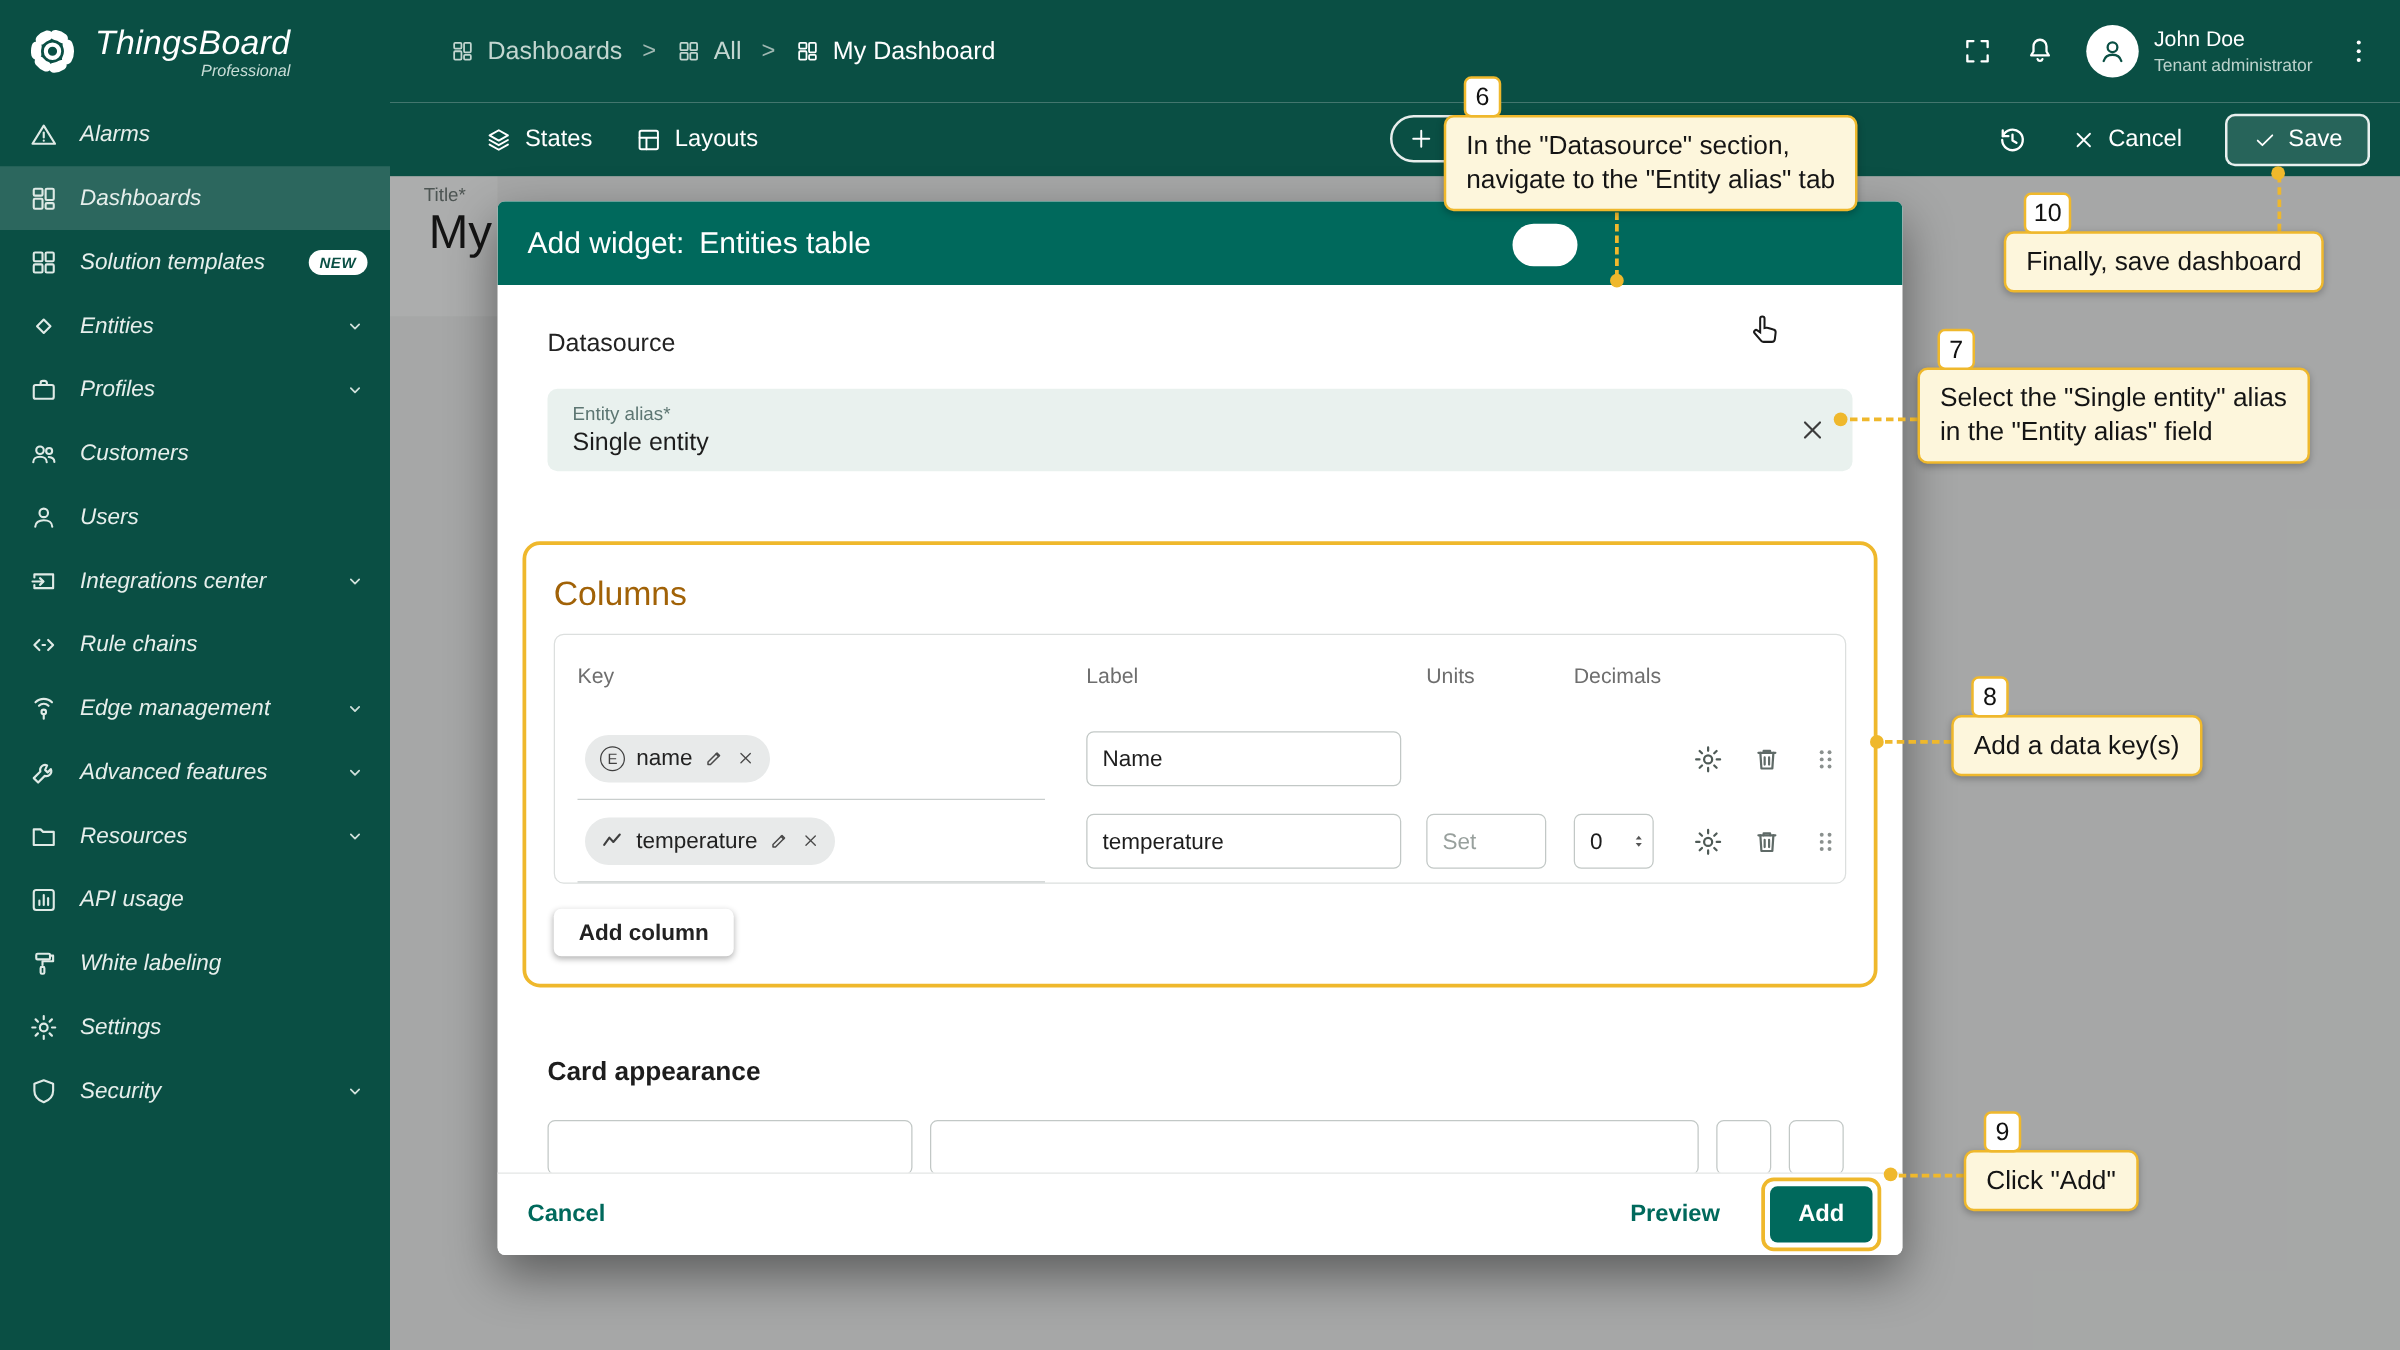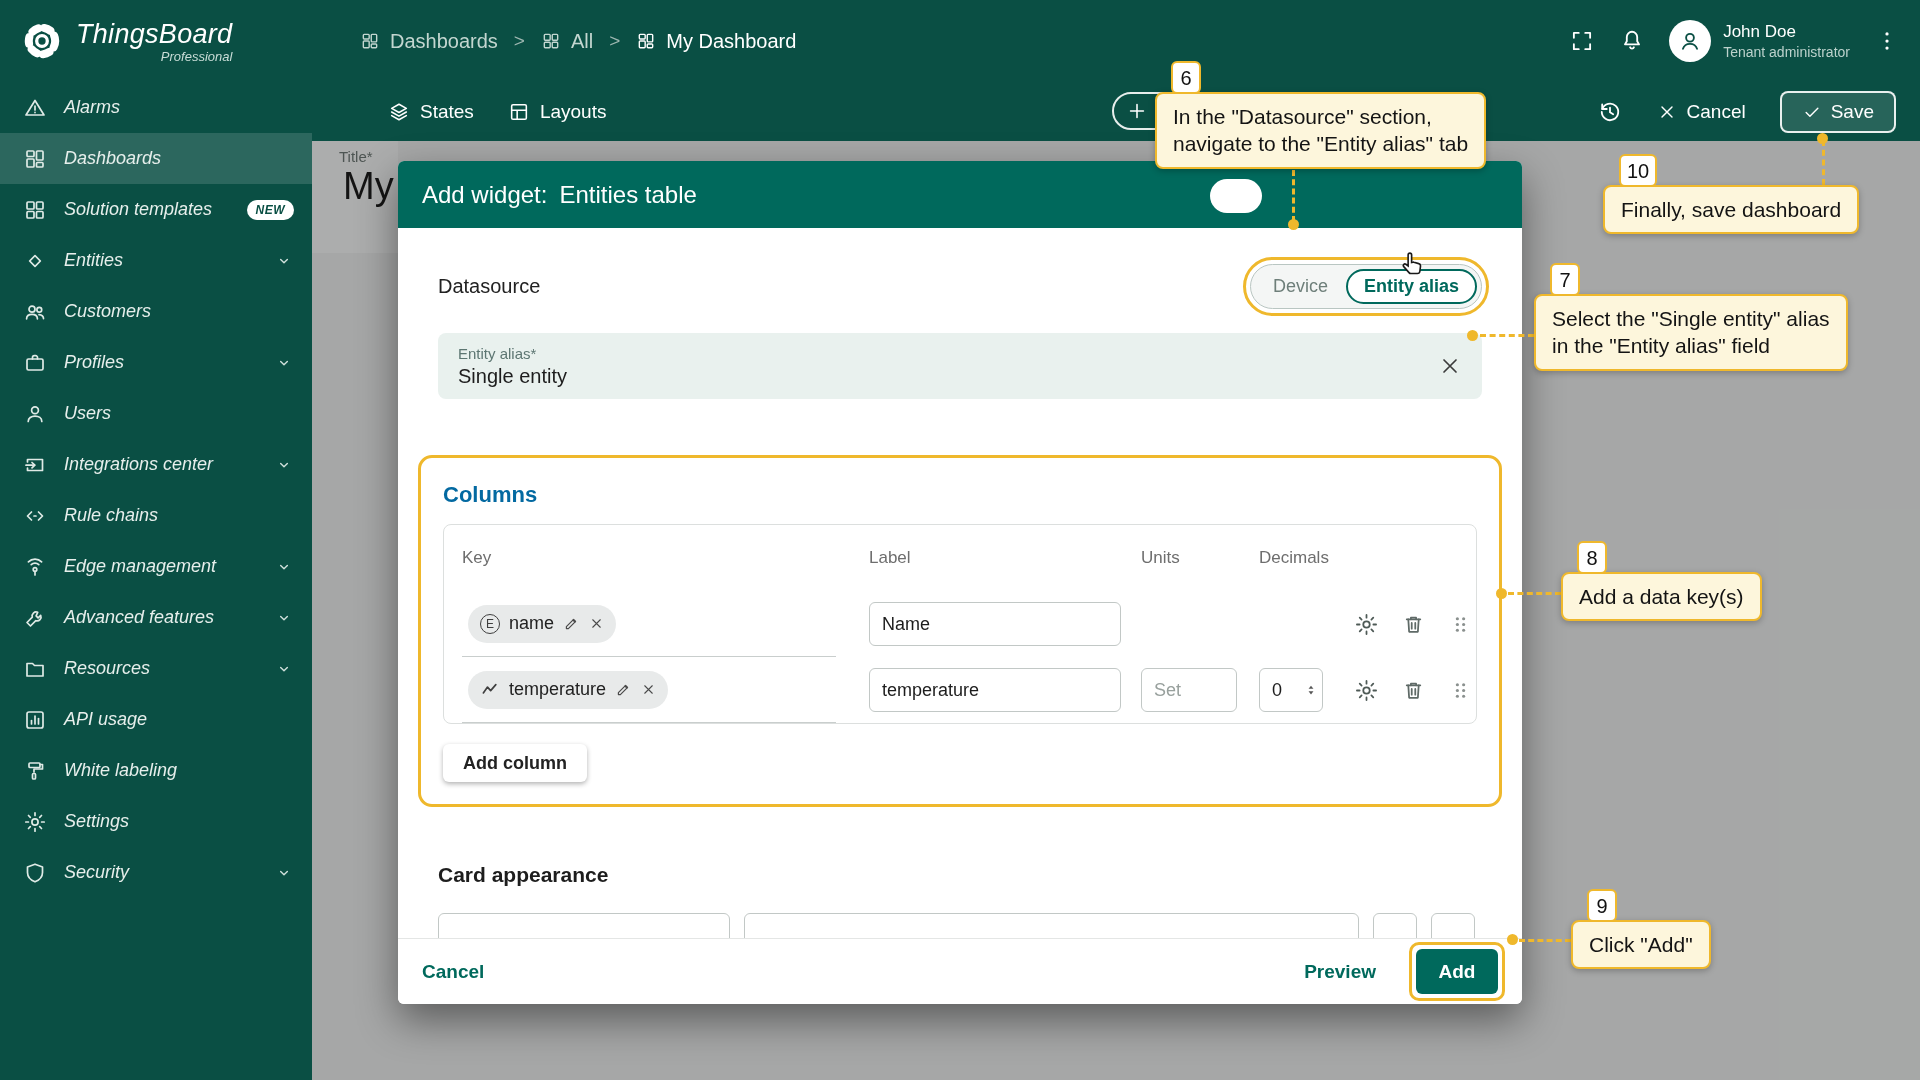--- a/index.html
+++ b/index.html
@@ -61,21 +61,21 @@
   .toggle{display:flex;align-items:center;border:1px solid #b9c6c2;border-radius:24px;padding:4px;outline:3px solid var(--hl);outline-offset:4px;background:#f4f6f5;}
   .toggle-opt{font-size:18px;color:#6e7f7a;padding:7px 18px;border-radius:18px;cursor:pointer;white-space:nowrap;}
   .toggle-opt.selected{color:var(--accent);border:2px solid var(--accent);background:#fff;font-weight:bold;padding:5px 16px;}
   .alias-field{margin-top:24px;background:#E9F1EE;border-radius:8px;height:66px;padding:9px 20px;display:flex;align-items:center;cursor:text;}
   .alias-texts{display:flex;flex-direction:column;gap:3px;}
   .alias-label{font-size:15px;color:#5d7672;}
   .alias-value{font-size:20px;color:#1d1d1d;}
   .alias-clear{margin-left:auto;color:#3c3c3c;cursor:pointer;}
 
   .columns-card{margin:56px -20px 0 -20px;border:3px solid var(--hl);border-radius:14px;padding:24px 22px 22px;}
-  .columns-heading{font-size:22px;color:#0369a1;font-weight:bold;}
+  .columns-heading{font-size:27px;color:#a16207;font-weight:normal;}
   .cols-table{border:1px solid #dcdfde;border-radius:8px;margin-top:16px;}
   .cols-row{display:grid;grid-template-columns:392px 272px 118px 100px 1fr;align-items:center;padding-left:18px;height:66px;}
   .cols-row.head{color:#6e6e6e;font-size:17px;}
   .cols-row.head .hcell{padding-left:15px;}
   .cols-row.head .hcell:first-child{padding-left:0;}
   .key-cell{height:100%;display:flex;align-items:center;border-bottom:1px solid #c9cecd;margin-right:18px;}
   .chip{display:inline-flex;align-items:center;gap:9px;background:#E8EAEA;border-radius:19px;height:38px;padding:0 12px;font-size:18px;color:#222;margin-left:6px;cursor:pointer;}
   .eicon{width:20px;height:20px;border:1.6px solid #3f3f3f;border-radius:50%;display:flex;align-items:center;justify-content:center;font-size:12px;color:#3f3f3f;flex:none;}
   .chip .mini{color:#4a4a4a;display:flex;cursor:pointer;}
   .cellpad{padding-left:15px;}
@@ -177,41 +177,41 @@
         <span class="label">Entities</span>
         <span class="chev">
           <svg width="20" height="20" viewBox="0 0 24 24" fill="none" stroke="currentColor" stroke-width="1.7" stroke-linecap="round" stroke-linejoin="round">
             <path d="M8 10.2l4 4 4-4"></path>
           </svg>
         </span>
       </div>
       <div class="side-item">
         <span class="icon">
           <svg width="24" height="24" viewBox="0 0 24 24" fill="none" stroke="currentColor" stroke-width="1.7" stroke-linecap="round" stroke-linejoin="round">
+            <rect x="4" y="8" width="16" height="11" rx="1.5"></rect>
+            <path d="M9.5 8V6.5a1.8 1.8 0 0 1 1.8-1.8h1.4a1.8 1.8 0 0 1 1.8 1.8V8"></path>
+          </svg>
+        </span>
+        <span class="label">Profiles</span>
+        <span class="chev">
+          <svg width="20" height="20" viewBox="0 0 24 24" fill="none" stroke="currentColor" stroke-width="1.7" stroke-linecap="round" stroke-linejoin="round">
+            <path d="M8 10.2l4 4 4-4"></path>
+          </svg>
+        </span>
+      </div>
+      <div class="side-item">
+        <span class="icon">
+          <svg width="24" height="24" viewBox="0 0 24 24" fill="none" stroke="currentColor" stroke-width="1.7" stroke-linecap="round" stroke-linejoin="round">
             <circle cx="9" cy="9.2" r="3"></circle>
             <path d="M3.6 18.8c0-2.9 2.4-4.4 5.4-4.4s5.4 1.5 5.4 4.4"></path>
             <circle cx="16.3" cy="9.8" r="2.4"></circle>
             <path d="M16 14.6c2.5.2 4.5 1.5 4.5 4"></path>
           </svg>
         </span>
         <span class="label">Customers</span>
-      </div>
-      <div class="side-item">
-        <span class="icon">
-          <svg width="24" height="24" viewBox="0 0 24 24" fill="none" stroke="currentColor" stroke-width="1.7" stroke-linecap="round" stroke-linejoin="round">
-            <rect x="4" y="8" width="16" height="11" rx="1.5"></rect>
-            <path d="M9.5 8V6.5a1.8 1.8 0 0 1 1.8-1.8h1.4a1.8 1.8 0 0 1 1.8 1.8V8"></path>
-          </svg>
-        </span>
-        <span class="label">Profiles</span>
-        <span class="chev">
-          <svg width="20" height="20" viewBox="0 0 24 24" fill="none" stroke="currentColor" stroke-width="1.7" stroke-linecap="round" stroke-linejoin="round">
-            <path d="M8 10.2l4 4 4-4"></path>
-          </svg>
-        </span>
       </div>
       <div class="side-item">
         <span class="icon">
           <svg width="24" height="24" viewBox="0 0 24 24" fill="none" stroke="currentColor" stroke-width="1.7" stroke-linecap="round" stroke-linejoin="round">
             <circle cx="12" cy="8.3" r="3.4"></circle>
             <path d="M5.2 19.4c0-3.3 3-5.2 6.8-5.2s6.8 1.9 6.8 5.2"></path>
           </svg>
         </span>
         <span class="label">Users</span>
       </div>
@@ -463,24 +463,20 @@
 
 <div class="modal">
   <div class="modal-header">
     <span>Add widget:</span>
     <span>Entities table</span>
     <span class="help-pill"></span>
   </div>
   <div class="modal-body">
     <div class="ds-row">
       <span class="ds-label">Datasource</span>
-      <div class="toggle">
-        <span class="toggle-opt">Device</span>
-        <span class="toggle-opt selected">Entity alias</span>
-      </div>
     </div>
     <div class="alias-field">
       <span class="alias-texts">
         <span class="alias-label">Entity alias*</span>
         <span class="alias-value">Single entity</span>
       </span>
       <span class="alias-clear">
           <svg width="24" height="24" viewBox="0 0 24 24" fill="none" stroke="currentColor" stroke-width="1.7" stroke-linecap="round" stroke-linejoin="round">
             <path d="M6 6l12 12M18 6 6 18"></path>
           </svg>

